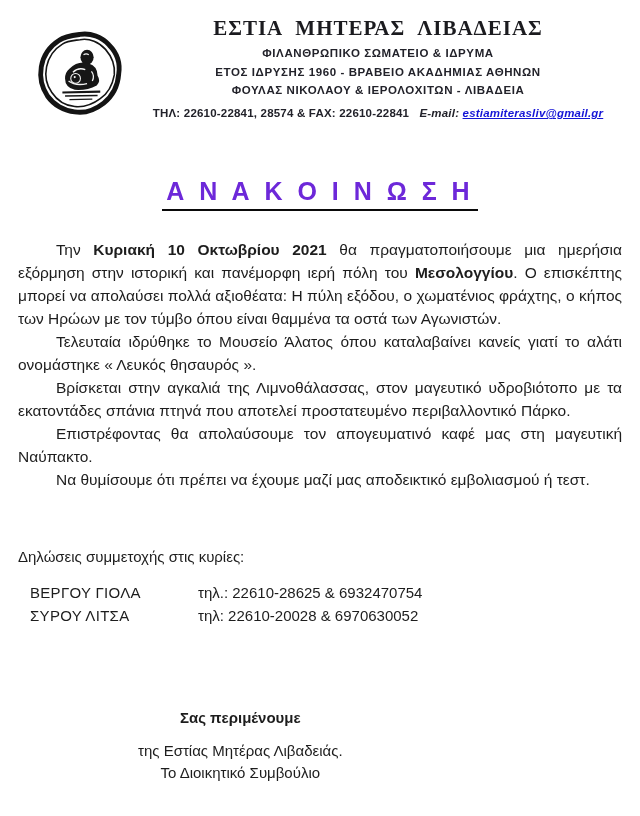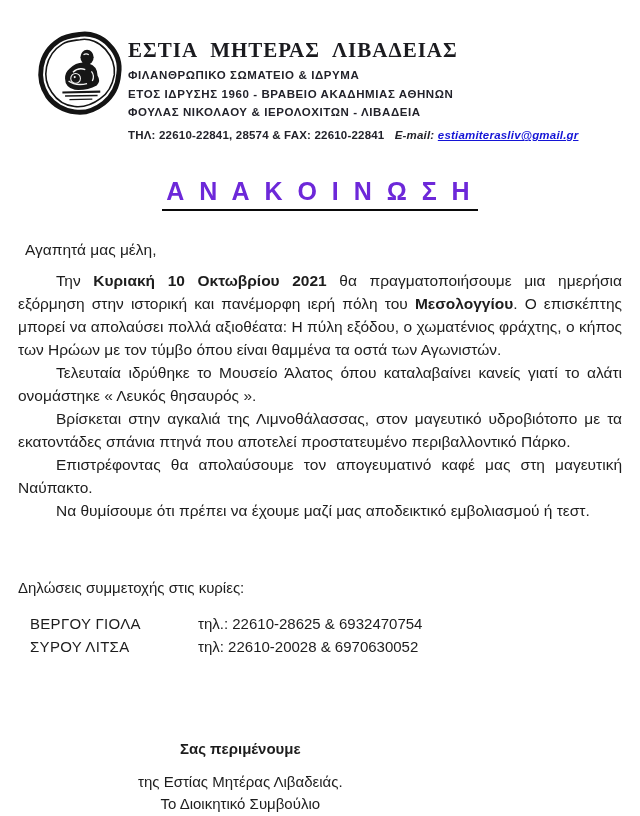--- a/index.html
+++ b/index.html
@@ -16,22 +16,22 @@
 
   
   .header { position: relative; height: 130px; }
   .logo {
     position: absolute;
     left: 36px; top: 30px;
     width: 88px; height: 88px;
   }
   .header-text {
     position: absolute;
-    left: 128px; right: 12px; top: 38px;
-    text-align: left;
+    left: 128px; right: 12px; top: 16px;
+    text-align: center;
     color: #1e1e24;
   }
   .org-name {
     font-family: "Liberation Serif", serif;
     font-size: 21px;
     font-weight: 600;
     letter-spacing: 1px;
     word-spacing: 7px;
     color: #1b1b1f;
     margin-bottom: 6px;
@@ -144,21 +144,20 @@
     </div>
   </div>
 
   
   <div class="title-wrap">
     <span class="doc-title">Α Ν Α Κ Ο Ι Ν Ω Σ Η</span>
   </div>
 
   
   <div class="body-text">
-    <div class="greeting">Αγαπητά μας μέλη,</div>
     <p><span>Την </span><span class="bold">Κυριακή 10 Οκτωβρίου 2021</span><span> θα πραγματοποιήσουμε μια ημερήσια εξόρμηση στην ιστορική και πανέμορφη ιερή πόλη του </span><span class="bold">Μεσολογγίου</span><span>. Ο επισκέπτης μπορεί να απολαύσει πολλά αξιοθέατα: Η πύλη εξόδου, ο χωματένιος φράχτης, ο κήπος των Ηρώων με τον τύμβο όπου είναι θαμμένα τα οστά των Αγωνιστών.</span></p>
     <p>Τελευταία  ιδρύθηκε το Μουσείο Άλατος όπου καταλαβαίνει κανείς γιατί το αλάτι ονομάστηκε « Λευκός θησαυρός ».</p>
     <p>Βρίσκεται στην αγκαλιά της Λιμνοθάλασσας, στον μαγευτικό υδροβιότοπο με τα εκατοντάδες σπάνια πτηνά που αποτελεί προστατευμένο περιβαλλοντικό Πάρκο.</p>
     <p>Επιστρέφοντας θα απολαύσουμε τον απογευματινό καφέ μας στη μαγευτική Ναύπακτο.</p>
     <p>Να θυμίσουμε ότι πρέπει να έχουμε μαζί μας αποδεικτικό εμβολιασμού ή τεστ.</p>
   </div>
 
   
   <div class="contacts">
     <div class="contacts-heading">Δηλώσεις συμμετοχής στις κυρίες:</div>

